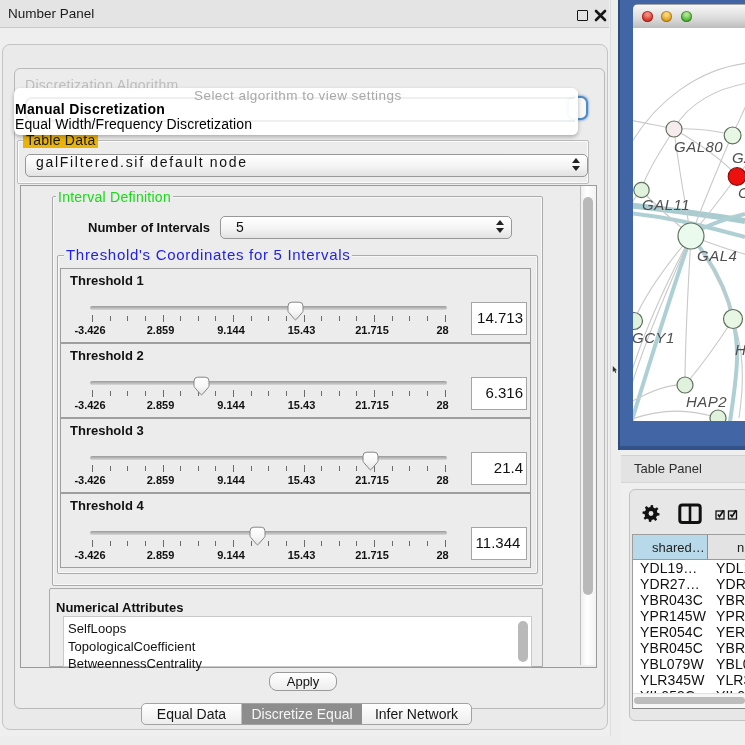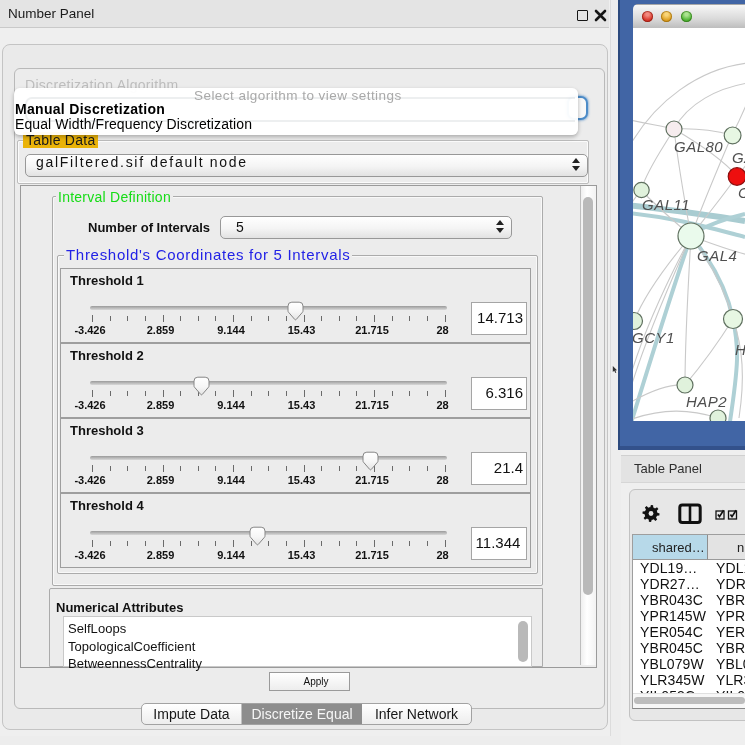--- a/index.html
+++ b/index.html
@@ -230,24 +230,24 @@
       </div>
     </div>
 
   <div class="abs" style="left:49px;top:588px;width:492px;height:77px;border:1px solid #ababab;border-top-left-radius:2px;"></div>
   <div class="txt" style="left:56px;top:600px;font-size:13px;font-weight:bold;color:#111;">Numerical Attributes</div>
 
   <div class="abs" style="left:63px;top:616px;width:467px;height:49px;background:#ffffff;border:1px solid #c9c9c9;"></div>
   <div class="txt" style="left:68px;top:620px;font-size:13px;letter-spacing:0.05px;color:#111;line-height:17.7px;">SelfLoops<br>TopologicalCoefficient<br>BetweennessCentrality</div>
   <div class="abs" style="left:518px;top:621px;width:10px;height:41px;background:#b9b9b9;border-radius:5px;"></div>
 
-  <div class="abs" style="left:269px;top:672px;width:66px;height:17px;border:1px solid #9a9a9a;border-radius:0;background:linear-gradient(#ffffff,#ededed);display:flex;align-items:center;justify-content:center;font-size:10px;color:#111;padding-left:13px;">Apply</div>
+  <div class="abs" style="left:269px;top:672px;width:66px;height:17px;border:1px solid #9a9a9a;border-radius:8px;background:linear-gradient(#ffffff,#ededed);display:flex;align-items:center;justify-content:center;font-size:13px;color:#111;">Apply</div>
 
   <div class="abs" id="bottabs" style="left:141px;top:703px;width:329px;height:20px;border:1px solid #a2a2a2;border-radius:5px;background:linear-gradient(#ffffff,#ededed);display:flex;overflow:hidden;">
-    <div style="width:99px;display:flex;align-items:center;justify-content:center;border-right:1px solid #c0c0c0;font-size:14px;color:#161616;">Impute Data</div>
+    <div style="width:99px;display:flex;align-items:center;justify-content:center;border-right:1px solid #c0c0c0;font-size:14px;color:#161616;">Equal Data</div>
     <div style="width:120px;display:flex;align-items:center;justify-content:center;background:#8d8d8d;color:#f6f6f6;font-size:14px;">Discretize Equal</div>
     <div style="flex:1;display:flex;align-items:center;justify-content:center;font-size:14px;color:#161616;">Infer Network</div>
   </div>
 
   <div class="abs" style="left:14px;top:88px;width:564px;height:47px;background:rgba(255,255,255,0.96);border-radius:6px;box-shadow:0 2px 4px rgba(0,0,0,0.28);"></div>
   <div class="abs" style="left:25px;top:97px;width:548px;height:21px;border:2px solid rgba(120,130,140,0.13);border-right:none;border-radius:7px 0 0 7px;"></div>
   <div class="txt" style="left:194px;top:88px;font-size:13.5px;letter-spacing:0.45px;color:#a9a9a9;">Select algorithm to view settings</div>
   <div class="txt" style="left:15px;top:101px;font-size:14px;letter-spacing:0.3px;font-weight:bold;color:#000;">Manual Discretization</div>
   <div class="txt" style="left:15px;top:116px;font-size:14px;letter-spacing:0.1px;color:#000;">Equal Width/Frequency Discretization</div>
 

